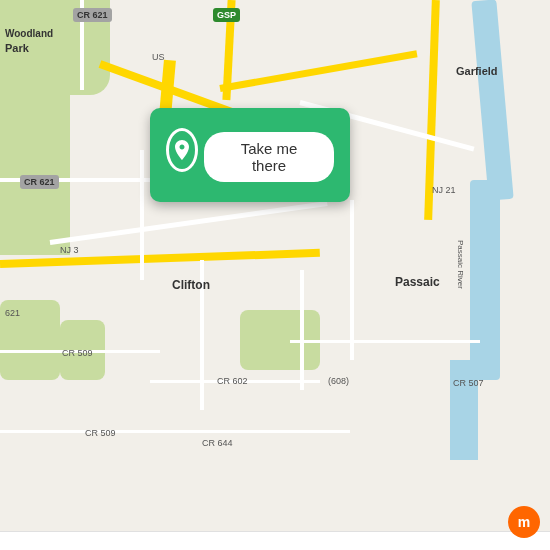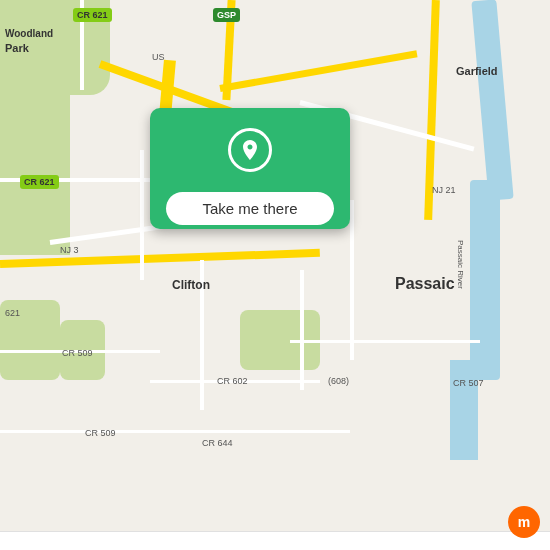--- a/index.html
+++ b/index.html
@@ -90,23 +90,23 @@
     }
 
     
     .popup-card {
       position: absolute;
       top: 108px;
       left: 150px;
       width: 200px;
       background: #2db870;
       border-radius: 10px;
-      padding: 20px 16px 4px;
-      display: flex;
-      flex-direction: column;
+      padding: 20px 16px 16px;
+      display: flex;
+      flex-direction: row;
       align-items: center;
       box-shadow: 0 4px 12px rgba(0,0,0,0.3);
       gap: 6px;
     }
 
     .popup-pin {
       width: 44px;
       height: 44px;
       border: 3px solid white;
       border-radius: 50%;
@@ -159,21 +159,21 @@
       position: absolute;
       background: #4a90d9;
       color: white;
       font-size: 9px;
       font-weight: bold;
       padding: 2px 4px;
       border-radius: 3px;
       white-space: nowrap;
     }
     .shield-yellow {
-      background: #84cc16;
+      background: #a3a3a3;
       color: #333;
     }
     .shield-green {
       background: #2d8a2d;
       color: white;
     }
   </style>
 </head>
 <body>
 
@@ -214,21 +214,21 @@
 
   <div class="road" style="left:100px;top:60px;width:160px;height:8px;transform:rotate(20deg);transform-origin:left center;"></div>
   <div class="road" style="left:220px;top:85px;width:200px;height:7px;transform:rotate(-10deg);transform-origin:left center;"></div>
   <div class="road-white" style="left:50px;top:240px;width:280px;height:5px;transform:rotate(-8deg);transform-origin:left center;"></div>
   <div class="road-white" style="left:300px;top:100px;width:180px;height:5px;transform:rotate(15deg);transform-origin:left center;"></div>
 
   <div class="map-label" style="left:5px;top:28px;font-size:10px;color:#333;font-weight:600;">Woodland</div>
   <div class="map-label" style="left:5px;top:42px;font-size:11px;color:#333;font-weight:600;">Park</div>
   <div class="map-label" style="left:456px;top:65px;font-size:11px;color:#333;font-weight:600;">Garfield</div>
   <div class="map-label" style="left:172px;top:278px;font-size:12px;color:#333;font-weight:600;">Clifton</div>
-  <div class="map-label" style="left:395px;top:275px;font-size:16px;color:#333;font-weight:600;">Passaic</div>
+  <div class="map-label" style="left:395px;top:275px;font-size:12px;color:#333;font-weight:600;">Passaic</div>
 
   <div class="shield shield-yellow" style="left:73px;top:8px;">CR 621</div>
   <div class="shield shield-yellow" style="left:20px;top:175px;">CR 621</div>
   <div class="shield shield-green" style="left:213px;top:8px;">GSP</div>
   <div class="map-label-sm" style="left:60px;top:245px;">NJ 3</div>
   <div class="map-label-sm" style="left:5px;top:308px;">621</div>
   <div class="map-label-sm" style="left:432px;top:185px;text-align:right;">NJ 21</div>
   <div class="map-label-sm" style="left:62px;top:348px;">CR 509</div>
   <div class="map-label-sm" style="left:85px;top:428px;">CR 509</div>
   <div class="map-label-sm" style="left:217px;top:376px;">CR 602</div>

